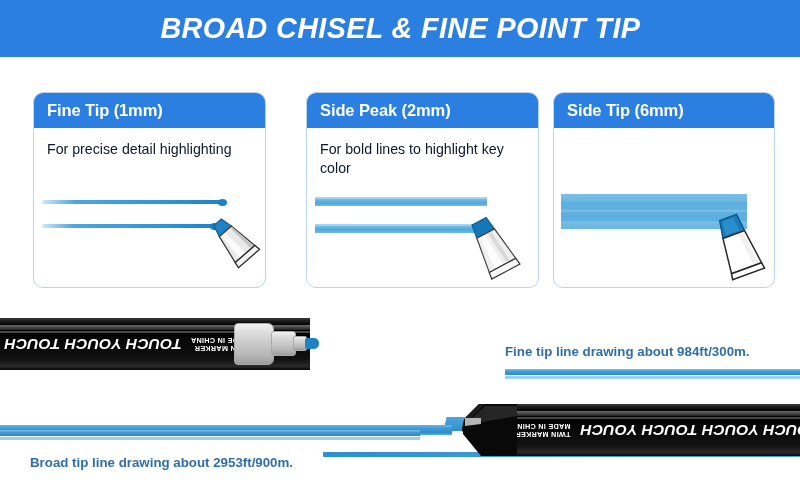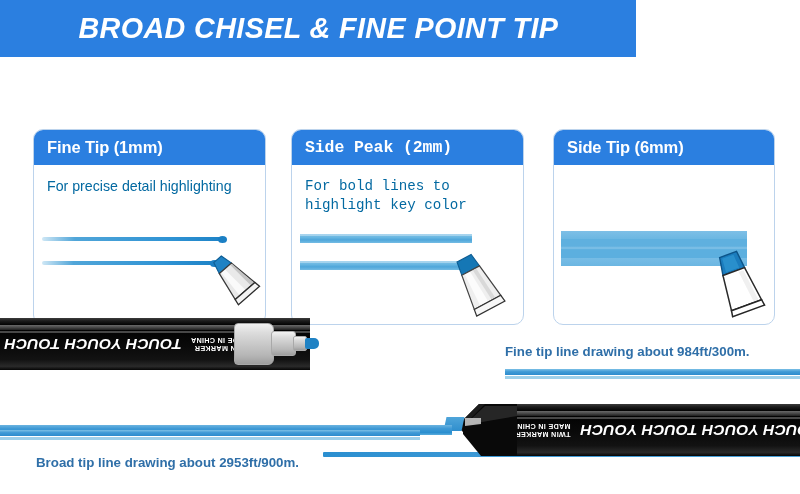--- a/index.html
+++ b/index.html
@@ -6,69 +6,69 @@
   body {
     width:800px; height:494px; overflow:hidden;
     background:#ffffff;
     font-family:"Liberation Sans", sans-serif;
     position:relative;
   }
   #stage { position:relative; width:800px; height:494px; background:#fff; }
 
   
   .header-band {
-    position:absolute; left:0; top:0; width:636px; height:57px;
+    position:absolute; left:0; top:0; width:800px; height:57px;
     background:#2b7fe0;
     display:flex; align-items:center; justify-content:center;
   }
   .header-title {
     color:#ffffff;
     font-size:29px;
     font-weight:bold;
     font-style:italic;
     letter-spacing:0.4px;
     text-align:center;
     white-space:nowrap;
     transform:scaleX(0.99);
   }
 
   
   .cards {
-    position:absolute; left:0; top:92px; width:800px; height:200px;margin-top:37px;
+    position:absolute; left:0; top:92px; width:800px; height:200px;
   }
   .card {
     position:absolute;
     top:0;
     width:233px; height:196px;
     border:1px solid #bcd3ec;
     border-radius:10px;
     background:#ffffff;
     overflow:hidden;
   }
   .card.c1 { left:33px; }
-  .card.c2 { left:291px;font-family:Liberation Mono, monospace; }
+  .card.c2 { left:306px; }
   .card.c3 { left:553px; width:222px; }
 
   .card-head {
     height:35px;
     background:#2b7fe0;
     display:flex; align-items:center;
     padding-left:13px;
   }
   .card-head-title {
     color:#ffffff;
     font-size:16.5px;
     font-weight:bold;
     letter-spacing:-0.1px;
     white-space:nowrap;
   }
   .card-body { position:relative; height:160px; }
   .card-desc {
     position:absolute; left:13px; top:12px; right:8px;
-    color:#0369a1;
+    color:#0f172a;
     font-size:14.2px;
     line-height:1.34;
     font-weight:400;
   }
   .card-art { position:absolute; left:0; top:58px; width:100%; height:102px; }
 
   
   .stroke { position:absolute; }
 
   
@@ -187,21 +187,21 @@
   
   .caption {
     position:absolute;
     color:#2f6fa8;
     font-size:13.3px;
     font-weight:bold;
     white-space:nowrap;
     text-align:center;
   }
   .caption-fine { left:505px; top:344px; }
-  .caption-broad { left:36px; top:455px; }
+  .caption-broad { left:30px; top:455px; }
 
   .rule {
     position:absolute; height:6px;
     background:linear-gradient(to bottom,#7cc0e6 0%, #3f9ad6 45%, #2d8ccd 100%);
   }
   .rule-fine { left:505px; top:369px; width:295px; }
   .rule-broad { left:0px; top:430px; width:420px; }
   .rule-thin {
     position:absolute; height:3px; background:#9ed0ea;
   }

